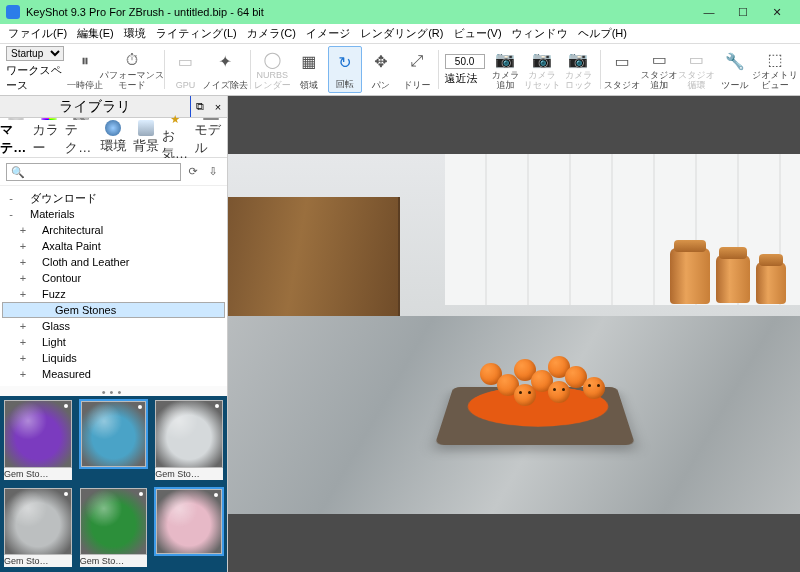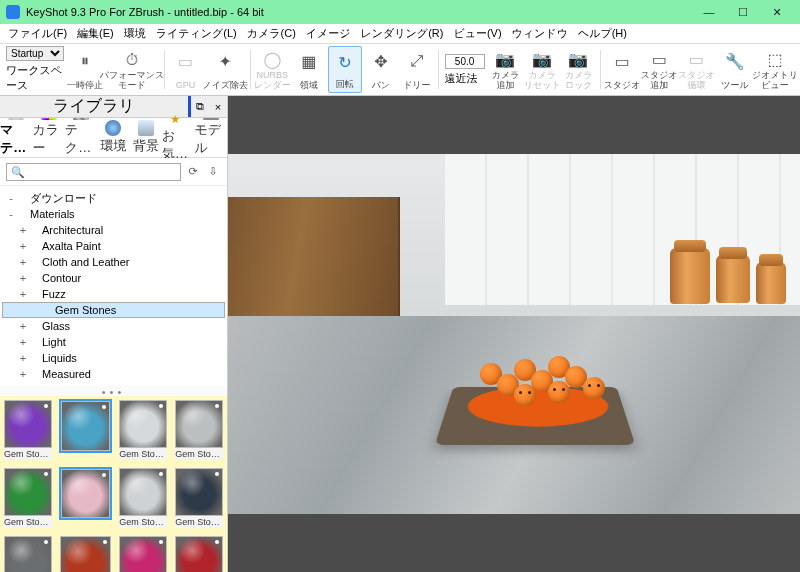--- a/index.html
+++ b/index.html
@@ -18,38 +18,38 @@
 .tool .tlabel { font-size: 9px; color: #444; text-align: center; line-height: 1.1; white-space: pre; }
 .tool.disabled .ticon, .tool.disabled .tlabel { color: #bbb; }
 .tool.active { border: 1px solid #7ab6f0; background: #e5f1fb; border-radius: 2px; }
 .tcol { display: flex; flex-direction: column; justify-content: center; gap: 2px; padding: 0 2px; }
 .sel { height: 15px; font-size: 10px; border: 1px solid #aaa; }
 .sep { width: 1px; background: #ddd; margin: 4px 2px; }
 .rspacer { flex: 1; }
 .content { flex: 1; display: flex; min-height: 0; }
 .sidepanel { width: 228px; background: #fafafa; border-right: 1px solid #ccc; display: flex; flex-direction: column; }
 .tabs { height: 22px; display: flex; background: #eee; border-bottom: 1px solid #ccc; }
-.tab { flex: 1; display: flex; align-items: center; justify-content: center; font-size: 16px; border-right: 3px solid #1d4ed8; }
+.tab { flex: 1; display: flex; align-items: center; justify-content: center; font-size: 14px; border-right: 1px solid #1d4ed8; }
 .tab.active { background: #fff; font-weight: bold; }
 .tabx { width: 18px; display: flex; align-items: center; justify-content: center; }
 .cattabs { height: 40px; display: flex; background: #fff; border-bottom: 1px solid #ddd; }
 .cattab { flex: 1; display: flex; flex-direction: column; align-items: center; justify-content: center; gap: 1px; }
 .cattab .ci { width: 16px; height: 16px; border-radius: 50%; }
 .cattab .cl { font-size: 13px; color: #333; }
 .cattab.active .cl { font-weight: bold; color: #000; }
 .searchrow { height: 28px; display: flex; align-items: center; padding: 4px 6px; gap: 4px; background: #fff; border-bottom: 1px solid #eee; }
 .searchrow input { flex: 1; height: 18px; border: 1px solid #aaa; padding: 0 4px; font-size: 11px; }
 .searchrow .ic { width: 16px; height: 16px; display: flex; align-items: center; justify-content: center; color: #555; }
 .tree { flex: 0 0 auto; background: #fff; padding: 4px 2px; overflow: auto; }
 .treerow { display: flex; align-items: center; height: 16px; padding: 0 2px; }
 .treerow .tw { width: 10px; text-align: center; color: #666; }
 .treerow.sel { background: #cde8ff; }
 .treerow .tl { margin-left: 14px; }
 .dots { text-align: center; color: #888; letter-spacing: 4px; height: 10px; }
-.thumbs { flex: 1; background: #fef9c3; padding: 4px; display: grid; grid-template-columns: repeat(4, 1fr); gap: 8px; align-content: start; overflow: auto; }
+.thumbs { flex: 1; background: #0c4a6e; padding: 4px; display: grid; grid-template-columns: repeat(3, 1fr); gap: 8px; align-content: start; overflow: auto; }
 .thumb { display: flex; flex-direction: column; }
 .thumb .img { width: 100%; aspect-ratio: 1; background: radial-gradient(circle at 35% 30%, #fff6, transparent 30%), radial-gradient(circle at 50% 55%, var(--c,#888) 45%, #666 80%); border: 1px solid #bbb; position: relative; }
 .thumb .img::after { content: ""; position: absolute; top: 3px; right: 3px; width: 4px; height: 4px; background: #fff; border-radius: 50%; }
 .thumb.sel .img { outline: 2px solid #3d9be9; }
 .thumb .lbl { font-size: 9px; color: #333; padding: 1px 0; white-space: nowrap; overflow: hidden; text-overflow: ellipsis; background: #f4f4f4; }
 .thumb.sel .lbl { background: #cde8ff; }
 .viewport { flex: 1; background: #4b4b4b; position: relative; display: flex; align-items: center; justify-content: center; }
 .render { width: 100%; height: 360px; position: relative; overflow: hidden; }
 .wall { position: absolute; left: 0; right: 0; top: 0; height: 45%; background: linear-gradient(#e6e8ea,#d8dbdc); }
 .tiles { position: absolute; left: 38%; right: 0; top: 0; height: 42%; background: repeating-linear-gradient(90deg,#f4f5f5 0 40px,#e6e7e7 40px 42px), repeating-linear-gradient(0deg,#f4f5f5 0 28px,#e6e7e7 28px 30px); }

